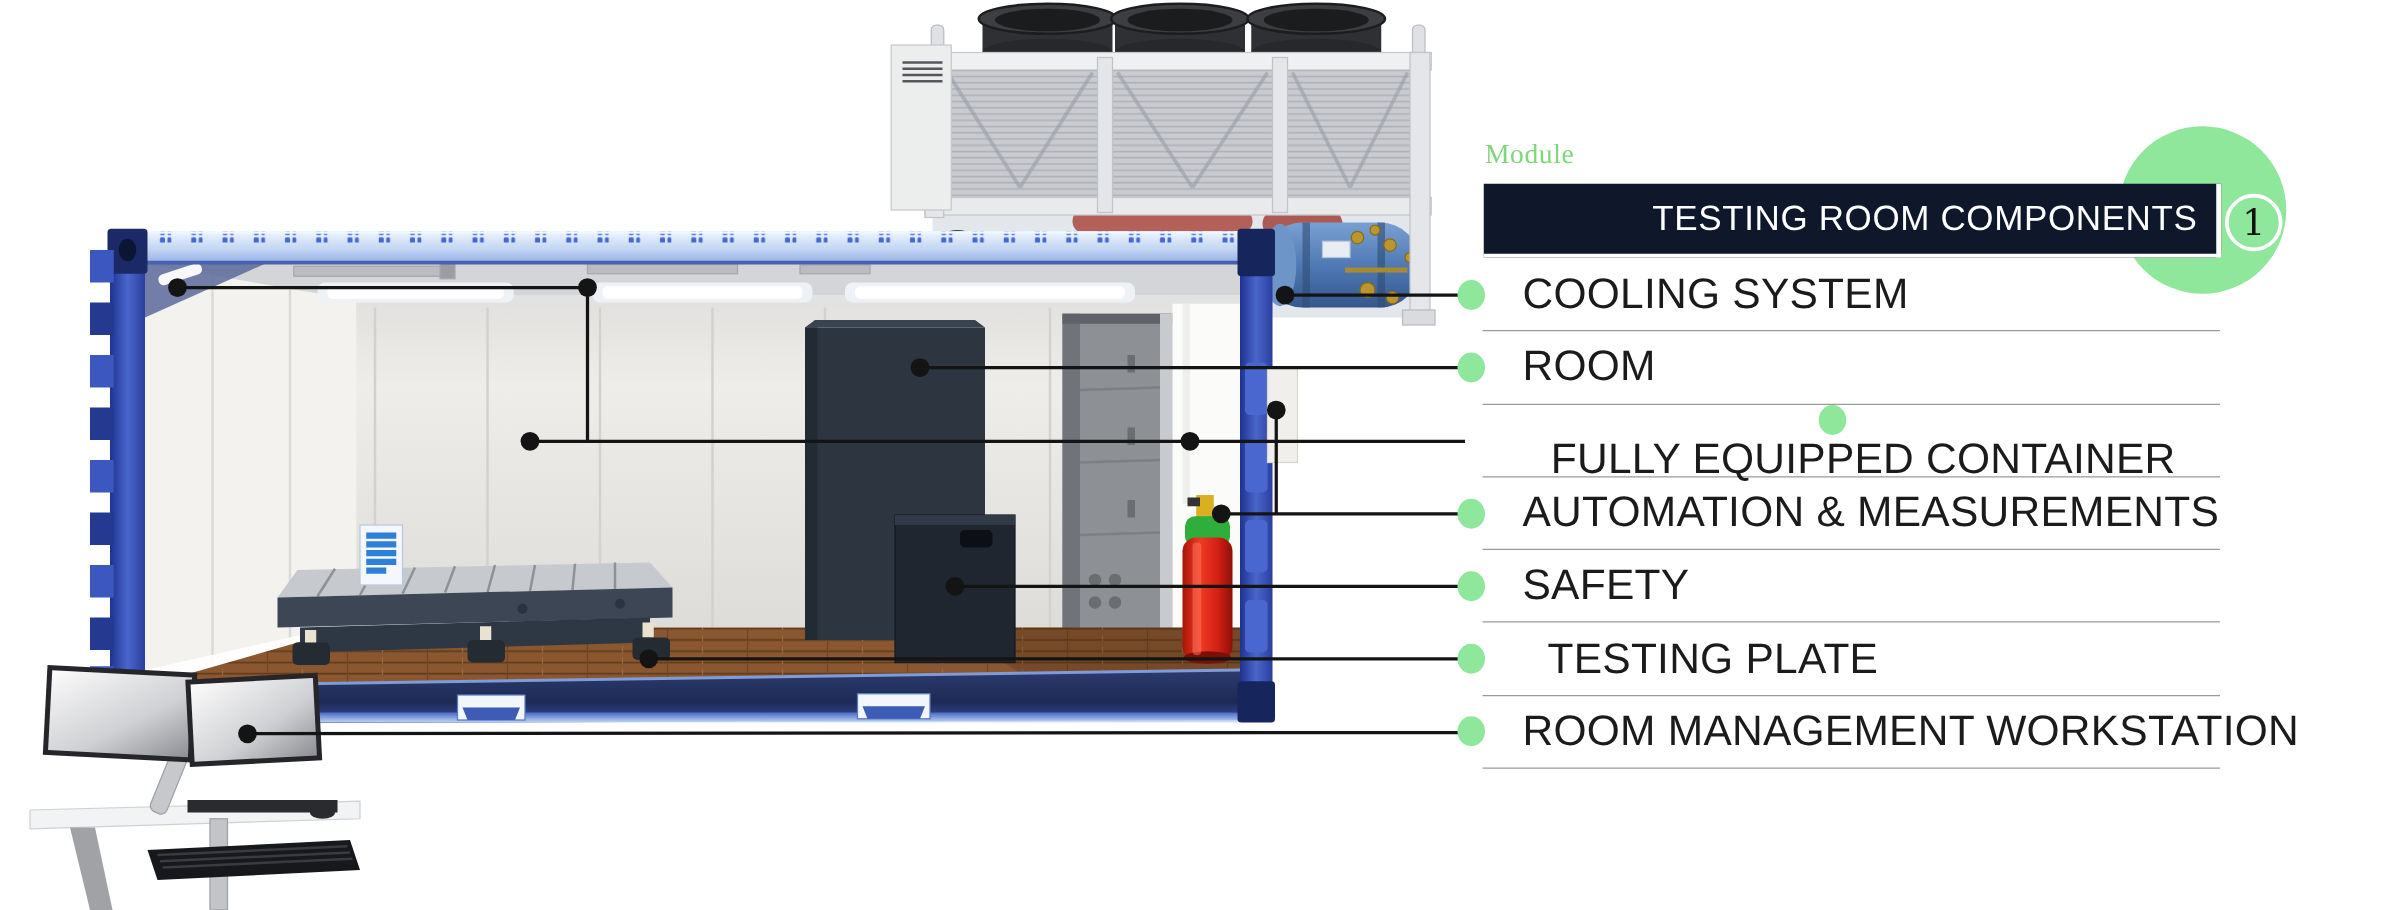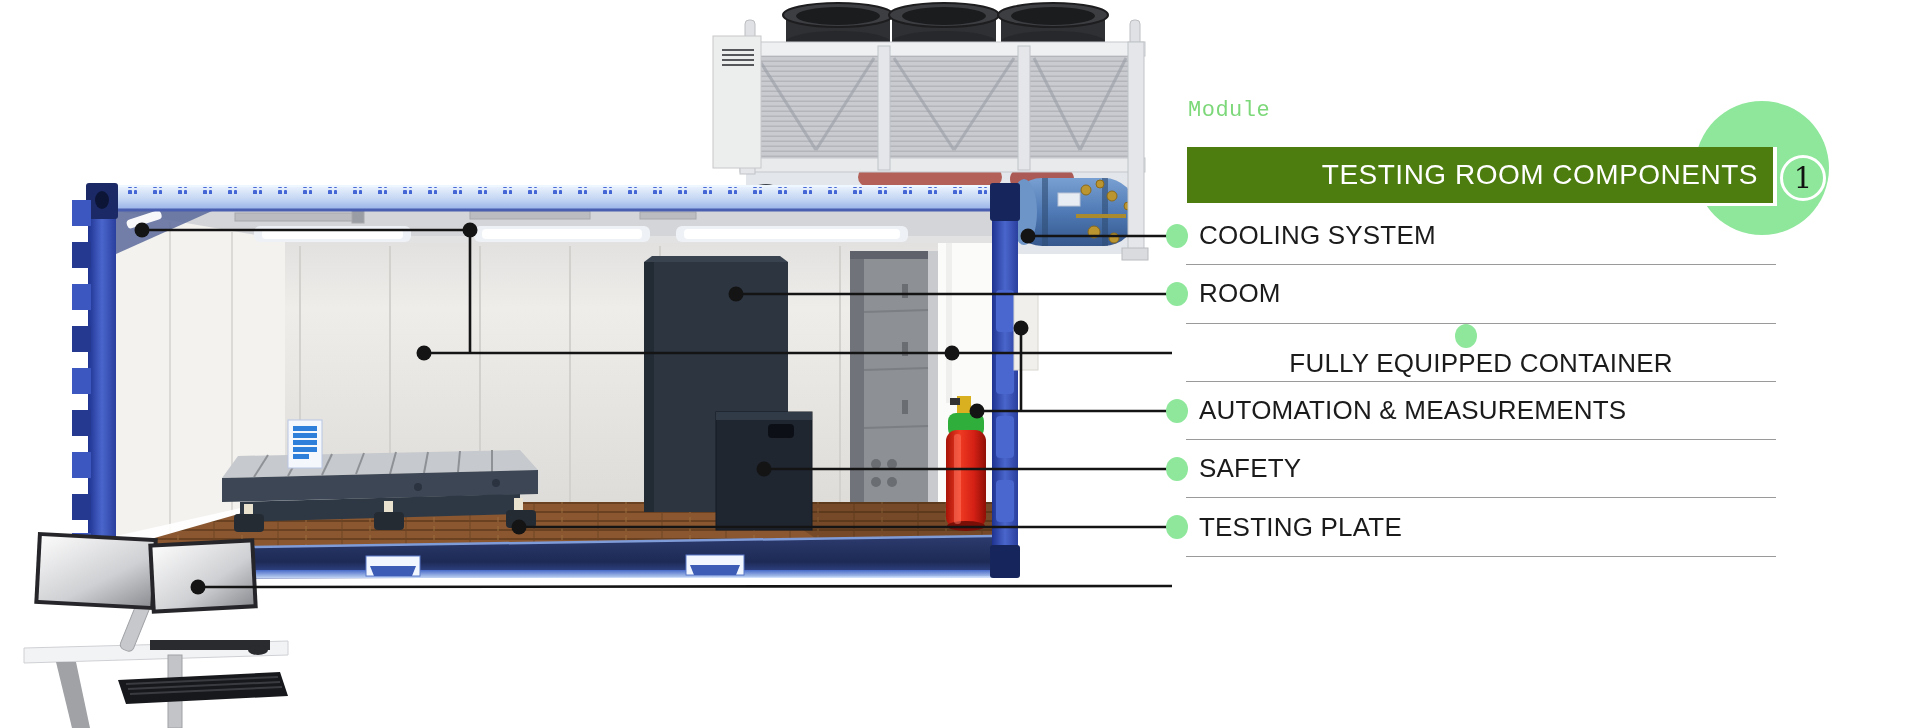--- a/index.html
+++ b/index.html
@@ -2,34 +2,34 @@
 <html><head>
 <meta charset="utf-8">
 <style>
   html,body{margin:0;padding:0;background:#fff;}
   .stage{position:relative;width:1920px;height:728px;background:#fff;overflow:hidden;
          font-family:"Liberation Sans",sans-serif;}
   .stage svg{position:absolute;left:0;top:0;}
   
   .big-circle{position:absolute;left:1695px;top:101px;width:134px;height:134px;
               border-radius:50%;}
-  .module-label{position:absolute;left:1188px;top:98px;font-family:Liberation Mono, monospace;
+  .module-label{position:absolute;left:1188px;top:110px;font-family:Liberation Serif, serif;
                 font-size:22px;letter-spacing:.5px;}
   .banner{position:absolute;left:1187px;top:147px;width:590px;height:59px;box-sizing:border-box;
           border-right:4px solid #fff;border-bottom:3px solid #fff;
           display:flex;align-items:center;justify-content:flex-end;padding-right:15px;
           font-size:28px;letter-spacing:.5px;}
   .badge{position:absolute;left:1780px;top:155px;width:40px;height:40px;border:3px solid #fff;
          border-radius:50%;display:flex;align-items:center;justify-content:center;
          font-family:"DejaVu Serif",serif;font-size:29px;color:#111;}
   .components{position:absolute;left:1186px;top:207px;width:590px;}
   .row{height:58.3px;display:flex;align-items:center;border-bottom:1px solid #9a9a9a;
        box-sizing:border-box;}
   .dot{width:22px;height:24px;border-radius:50%;margin-left:-20px;margin-right:11px;flex:none;}
-  .row-label{font-size:26px;color:#1b1b1b;letter-spacing:.2px;white-space:nowrap;}
+  .row-label{font-size:34px;color:#1b1b1b;letter-spacing:.2px;white-space:nowrap;margin-left:19px;}
 </style>
 </head>
 <body>
 
 <div class="stage">
 
 <svg width="1920" height="728" viewBox="0 0 1920 728">
   <defs>
     <linearGradient id="gRail" x1="0" y1="0" x2="0" y2="1">
       <stop offset="0" stop-color="#eef5fe"></stop>
@@ -389,21 +389,21 @@
     </g>
     <g>
       <line x1="198" y1="587" x2="1172" y2="586"></line>
           <circle cx="198" cy="587" r="7.5" stroke="none"></circle>
     </g>
   </g>
 </svg>
 
 <div class="big-circle" style="background: rgb(142, 231, 155);"></div>
 <div class="module-label" style="color: rgb(124, 216, 121);">Module</div>
-<div class="banner" style="background: #4d7c0f; color: rgb(255, 255, 255);">TESTING ROOM COMPONENTS</div>
+<div class="banner" style="background: #0f172a; color: rgb(255, 255, 255);">TESTING ROOM COMPONENTS</div>
 <div class="badge">1</div>
 
 <div class="components">
   <div class="row" style="border-bottom-color: rgb(154, 154, 154);">
     <span class="dot" style="background: rgb(142, 231, 155);"></span>
     <span class="row-label">COOLING SYSTEM</span>
   </div>
 
   <div class="row" style="border-bottom-color: rgb(154, 154, 154);">
     <span class="dot" style="background: rgb(142, 231, 155);"></span>
@@ -418,20 +418,24 @@
   <div class="row" style="border-bottom-color: rgb(154, 154, 154);">
     <span class="dot" style="background: rgb(142, 231, 155);"></span>
     <span class="row-label">AUTOMATION &amp; MEASUREMENTS</span>
   </div>
 
   <div class="row" style="border-bottom-color: rgb(154, 154, 154);">
     <span class="dot" style="background: rgb(142, 231, 155);"></span>
     <span class="row-label">SAFETY</span>
   </div>
 
+  <div class="row" style="border-bottom-color: rgb(154, 154, 154); gap: 20px;">
+    <span class="dot" style="background: rgb(142, 231, 155);"></span>
+    <span class="row-label">TESTING PLATE</span>
+  </div>
+
   <div class="row" style="border-bottom-color: rgb(154, 154, 154);">
     <span class="dot" style="background: rgb(142, 231, 155);"></span>
-    <span class="row-label">TESTING PLATE</span>
-  </div>
-
+    <span class="row-label">ROOM MANAGEMENT WORKSTATION</span>
+  </div>
 </div>
 
 </div>
 
 </body></html>

